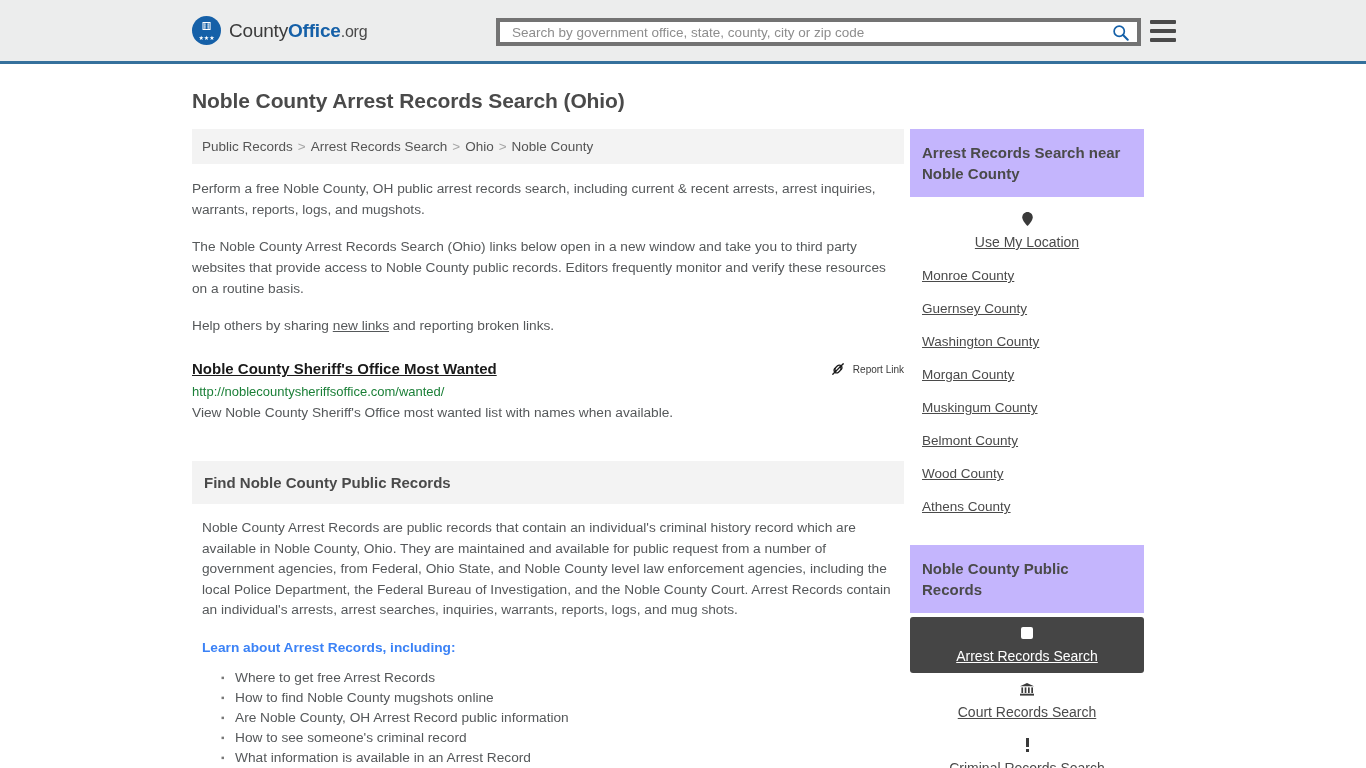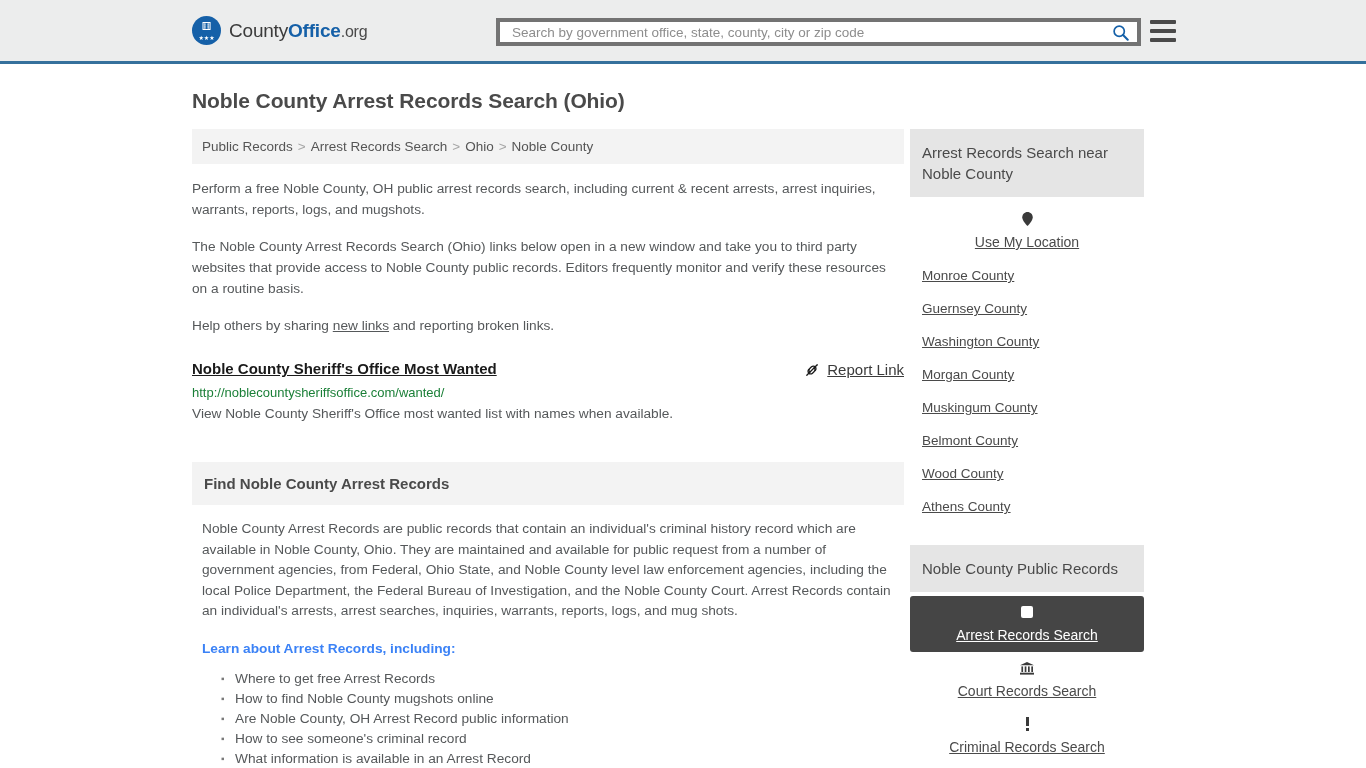--- a/index.html
+++ b/index.html
@@ -163,26 +163,25 @@
     font-size: 15px;
     font-weight: bold;
     color: #1a1a1a;
     text-decoration: underline;
     cursor: pointer;
   }
   .report-link {
     display: flex;
     align-items: center;
     gap: 7px;
-    font-size: 15px;
+    font-size: 10px;
     color: #3a3a3a;
     cursor: pointer;
     white-space: nowrap;
     padding-top: 1px;
-    text-decoration: underline;
   }
   .result-url {
     font-size: 13px;
     color: #1a7f37;
     margin-top: 7px;
   }
   .result-desc {
     font-size: 13.7px;
     color: #55585a;
     margin-top: 4px;
@@ -223,24 +222,24 @@
   .panel-body li::before {
     content: "▪";
     position: absolute;
     left: -14px;
     color: #7a7a7a;
     font-size: 10px;
   }
 
   
   .side-head {
-    background: #e5e5e5;
+    background: #c4b5fd;
     padding: 13px 12px;
     font-size: 15px;
-    font-weight: normal;
+    font-weight: bold;
     color: #4a4a4a;
     line-height: 21px;
   }
   .side-list { padding: 6px 0 0 0; }
   .side-item {
     display: flex;
     align-items: center;
     gap: 8px;
     padding: 9px 12px;
     font-size: 14px;
@@ -340,21 +339,21 @@
               <line x1="3.5" y1="16.5" x2="16.5" y2="3.5" stroke="#1a1a1a" stroke-width="1.6" stroke-linecap="round"></line>
             </svg>
             <span>Report Link</span>
           </div>
         </div>
         <div class="result-url">http://noblecountysheriffsoffice.com/wanted/</div>
         <div class="result-desc">View Noble County Sheriff's Office most wanted list with names when available.</div>
       </div>
 
       <div class="panel">
-        <div class="panel-head">Find Noble County Arrest Records</div>
+        <div class="panel-head">Find Noble County Public Records</div>
         <div class="panel-body">
           <p>Noble County Arrest Records are public records that contain an individual's criminal history record which are available in Noble County, Ohio. They are maintained and available for public request from a number of government agencies, from Federal, Ohio State, and Noble County level law enforcement agencies, including the local Police Department, the Federal Bureau of Investigation, and the Noble County Court. Arrest Records contain an individual's arrests, arrest searches, inquiries, warrants, reports, logs, and mug shots.</p>
           <p class="lead">Learn about Arrest Records, including:</p>
           <ul>
             <li>Where to get free Arrest Records</li>
             <li>How to find Noble County mugshots online</li>
             <li>Are Noble County, OH Arrest Record public information</li>
             <li>How to see someone's criminal record</li>
             <li>What information is available in an Arrest Record</li>
           </ul>

